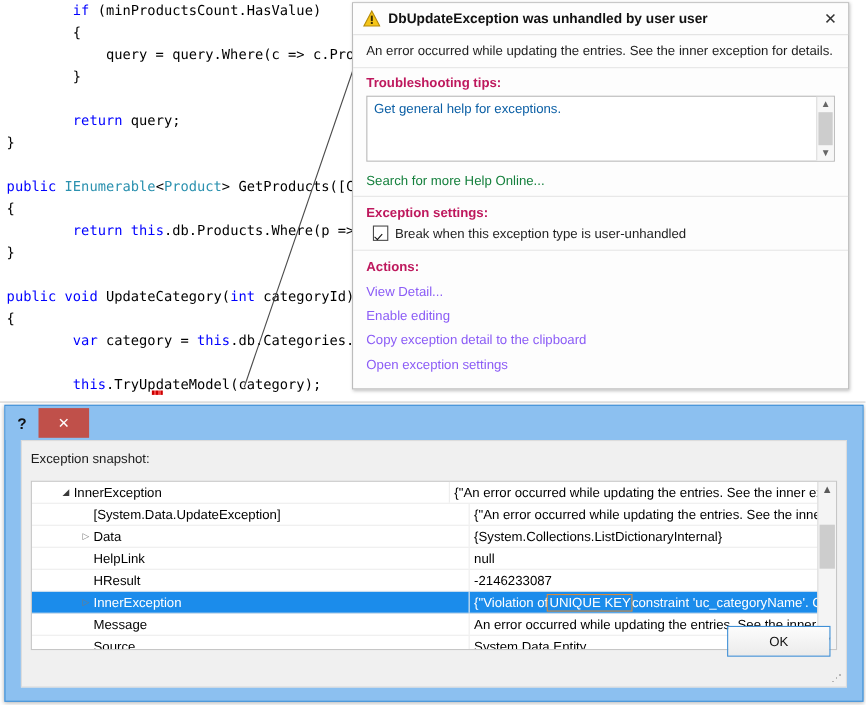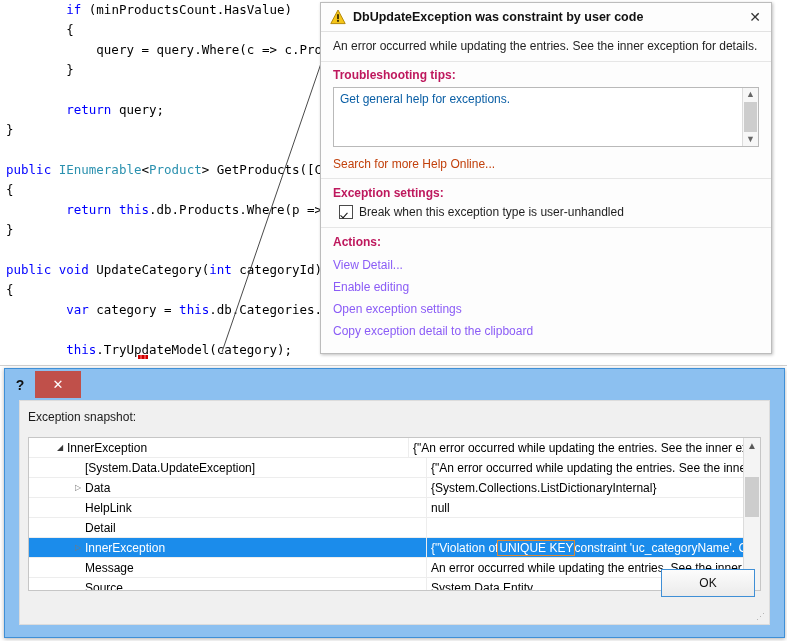--- a/index.html
+++ b/index.html
@@ -76,21 +76,21 @@
   }
   #tips-text { padding: 4px 6px; color:#0b5fa5; font-size: 12px; cursor: pointer; }
   .vsb {
     position:absolute; right:0; top:0; bottom:0; width: 15px;
     background:#f7f7f7; border-left:1px solid #dcdcdc;
     display:flex; flex-direction:column; align-items:center;
   }
   .vsb .arrow { font-size: 9px; color:#666; height:13px; line-height:13px; }
   .vsb .thumb { background:#cdcdcd; width:13px; }
   #tips-thumb { height: 30px; margin-top:1px; }
-  #search-link { padding: 6px 10px 7px 12px; color:#c2410c; font-size: 12px; cursor:pointer; }
+  #search-link { padding: 6px 10px 7px 12px; color:#15803d; font-size: 12px; cursor:pointer; }
   #exc-settings {
     border-top: 1px solid #e6e6e6;
     padding: 7px 10px 8px 12px;
   }
   .cbrow { display:flex; align-items:center; margin-top: 4px; padding-left:6px; }
   .cbox {
     width: 12px; height: 12px; border:1px solid #4a4a4a; background:#fff;
     margin-right:6px; position:relative; flex:0 0 12px;
   }
   .cbox.checked::after{
@@ -183,21 +183,21 @@
   </svg>
 
   <div id="exception-popup">
 
     <div id="exc-titlebar">
       <svg id="exc-warning-icon" viewBox="0 0 16 16">
         <path d="M8 1 L15.2 14.6 L0.8 14.6 Z" fill="#f5c518" stroke="#b58a0a" stroke-width="1"></path>
         <rect x="7.1" y="5.2" width="1.8" height="5" fill="#3a2c00"></rect>
         <rect x="7.1" y="11" width="1.8" height="1.8" fill="#3a2c00"></rect>
       </svg>
-      <div id="exc-title">DbUpdateException was constraint by user code</div>
+      <div id="exc-title">DbUpdateException was unhandled by user user</div>
       <div id="exc-close">✕</div>
     </div>
 
     <div id="exc-message">An error occurred while updating the entries. See the inner exception for details.</div>
 
     <div class="exc-section">
       <div class="exc-head">Troubleshooting tips:</div>
       <div id="tips-box">
         <div id="tips-text">Get general help for exceptions.</div>
         <div class="vsb">
@@ -215,22 +215,22 @@
       <div class="cbrow">
         <div class="cbox checked"></div>
         <span>Break when this exception type is user-unhandled</span>
       </div>
     </div>
 
     <div id="exc-actions">
       <div class="exc-head">Actions:</div>
       <div class="action-link">View Detail...</div>
       <div class="action-link">Enable editing</div>
+      <div class="action-link">Copy exception detail to the clipboard</div>
       <div class="action-link">Open exception settings</div>
-      <div class="action-link">Copy exception detail to the clipboard</div>
     </div>
   </div>
 
   <div id="view-detail">
     <div id="vd-titlebar">
       <div id="vd-help">?</div>
       <div id="vd-close">✕</div>
     </div>
 
     <div id="vd-body">
@@ -262,22 +262,23 @@
             <div class="grid-row">
               <div class="cell-name indent1">
                 <span class="twisty"></span>
                 <span>HelpLink</span>
               </div>
               <div class="cell-val">null</div>
             </div>
             <div class="grid-row">
               <div class="cell-name indent1">
                 <span class="twisty"></span>
-                <span>Detail</span>
-              </div>
+                <span>HResult</span>
+              </div>
+              <div class="cell-val">-2146233087</div>
             </div>
             <div class="grid-row sel">
               <div class="cell-name indent1">
                 <span class="twisty">▷</span>
                 <span>InnerException</span>
               </div>
               <div class="cell-val">{"Violation of <span class="hl-unique">UNIQUE KEY</span> constraint 'uc_categoryName'. Cannot ins</div>
             </div>
             <div class="grid-row">
               <div class="cell-name indent1">

